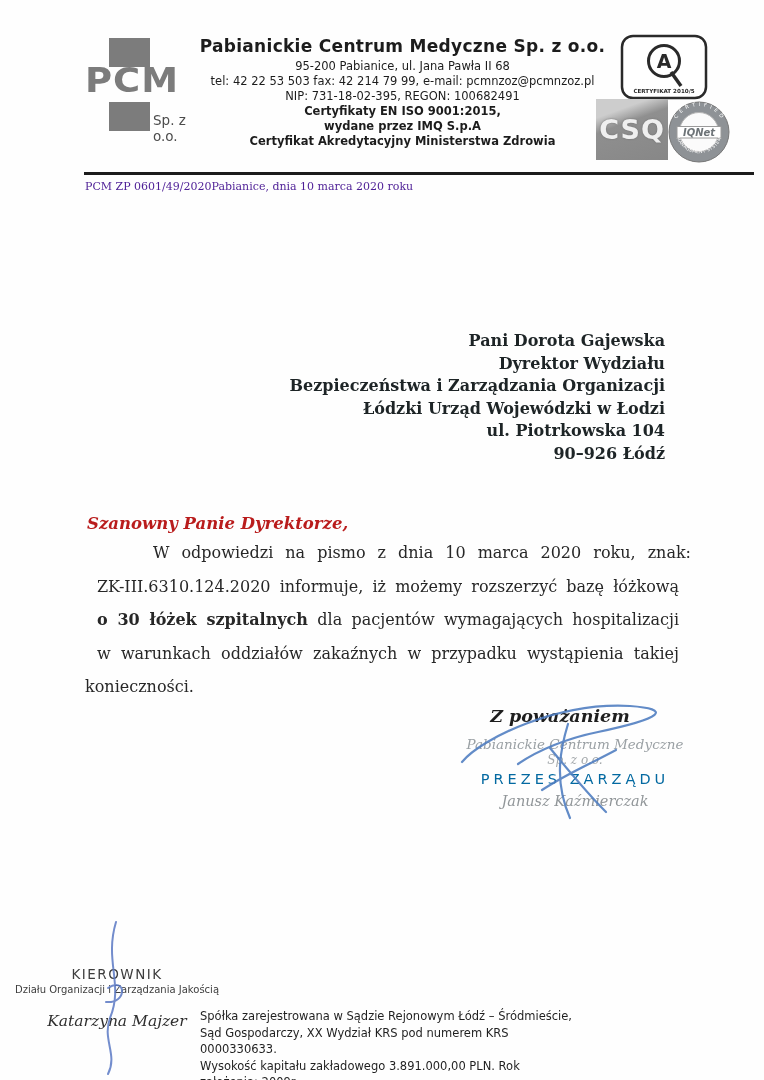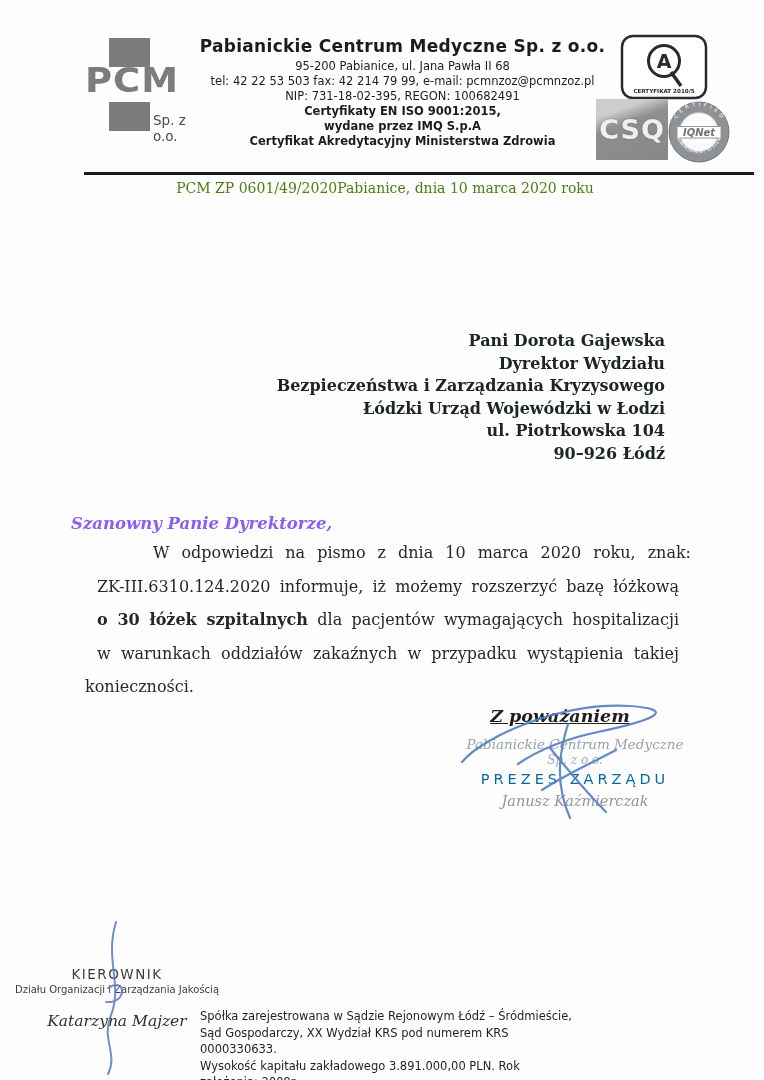--- a/index.html
+++ b/index.html
@@ -37,41 +37,41 @@
     display:flex;align-items:center;justify-content:center;
   }
   .badge-csq span{
     font-family:"DejaVu Sans","Liberation Sans",sans-serif;font-weight:800;font-size:27px;
     color:#efefef;text-shadow:0 0 2px #6c6c6c;letter-spacing:1px;
   }
   .badge-iqnet{position:absolute;left:666px;top:99px;width:66px;height:66px;}
   
   .rule{position:absolute;left:84px;top:172px;width:670px;height:2.5px;background:#1c1c1c;}
   .ref-row{
-    position:absolute;left:85px;top:180px;width:600px;display:flex;justify-content:center;
-    font-size:14px;color:#4d7c0f;
+    position:absolute;left:85px;top:180px;width:600px;display:flex;justify-content:flex-start;
+    font-size:11px;color:#4c1d95;
   }
   
   .recipient{
     position:absolute;right:99px;top:330px;text-align:right;
     font-weight:bold;font-size:16px;line-height:22.5px;color:#1d2426;
   }
   
   .salutation{
-    position:absolute;left:71px;top:514px;font-weight:bold;font-style:italic;
-    font-size:16.5px;color:#8b5cf6;
+    position:absolute;left:87px;top:514px;font-weight:bold;font-style:italic;
+    font-size:16.5px;color:#b91c1c;
   }
   .para{position:absolute;left:85px;top:543px;width:594px;font-size:16px;color:#272727;}
   .para .jline{text-align:justify;text-align-last:justify;height:33.5px;margin-left:12px;}
   .para .jline.indent{padding-left:56px;width:538px;}
   .para .lline{text-align:left;height:33.5px;}
   
   .closing-phrase{
     position:absolute;left:445px;top:706px;width:230px;text-align:center;
-    font-weight:bold;font-style:italic;font-size:17.5px;color:#1e1e1e;text-decoration:underline;
+    font-weight:bold;font-style:italic;font-size:17.5px;color:#1e1e1e;
   }
   .stamp{
     position:absolute;left:430px;top:736px;width:290px;text-align:center;color:#a0a0a0;
   }
   .stamp .s1{font-style:italic;font-size:13.5px;line-height:17px;color:#9aa0a4;}
   .stamp .s2{font-style:italic;font-size:12px;line-height:15px;color:#a3a8ab;}
   .stamp .s3{
     font-family:"DejaVu Sans","Liberation Sans",sans-serif;font-size:14.5px;
     letter-spacing:4px;color:#0369a1;line-height:22px;
   }
@@ -152,21 +152,21 @@
 
   <div class="rule"></div>
   <div class="ref-row">
     <span>PCM ZP 0601/49/2020</span>
     <span>Pabianice, dnia 10 marca 2020 roku</span>
   </div>
 
   <div class="recipient">
     <div>Pani Dorota Gajewska</div>
     <div>Dyrektor Wydziału</div>
-    <div>Bezpieczeństwa i Zarządzania Kryzysowego</div>
+    <div>Bezpieczeństwa i Zarządzania Organizacji</div>
     <div>Łódzki Urząd Wojewódzki w Łodzi</div>
     <div>ul. Piotrkowska 104</div>
     <div>90–926 Łódź</div>
   </div>
 
   <div class="salutation">Szanowny Panie Dyrektorze,</div>
 
   <div class="para">
     <div class="jline indent">W odpowiedzi na pismo z dnia 10 marca 2020 roku, znak:</div>
     <div class="jline">ZK-III.6310.124.2020 informuje, iż możemy rozszerzyć bazę łóżkową</div>

